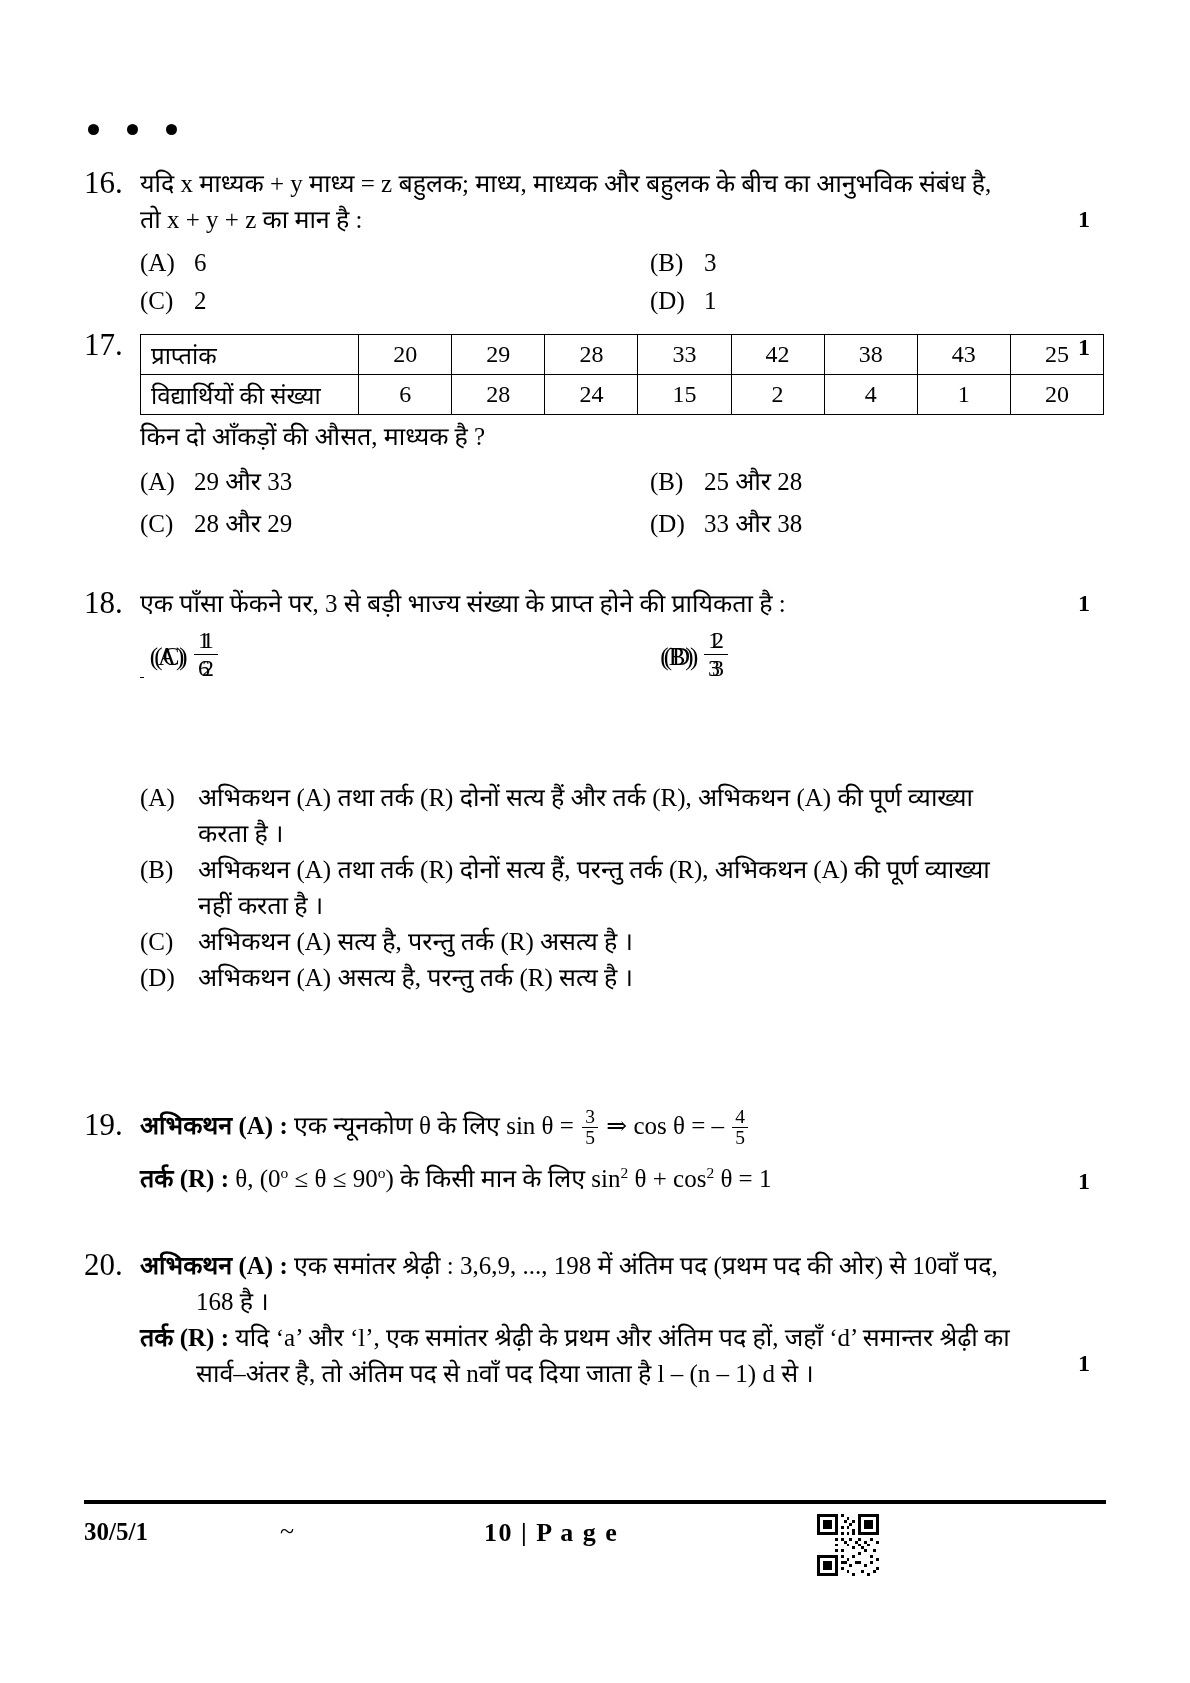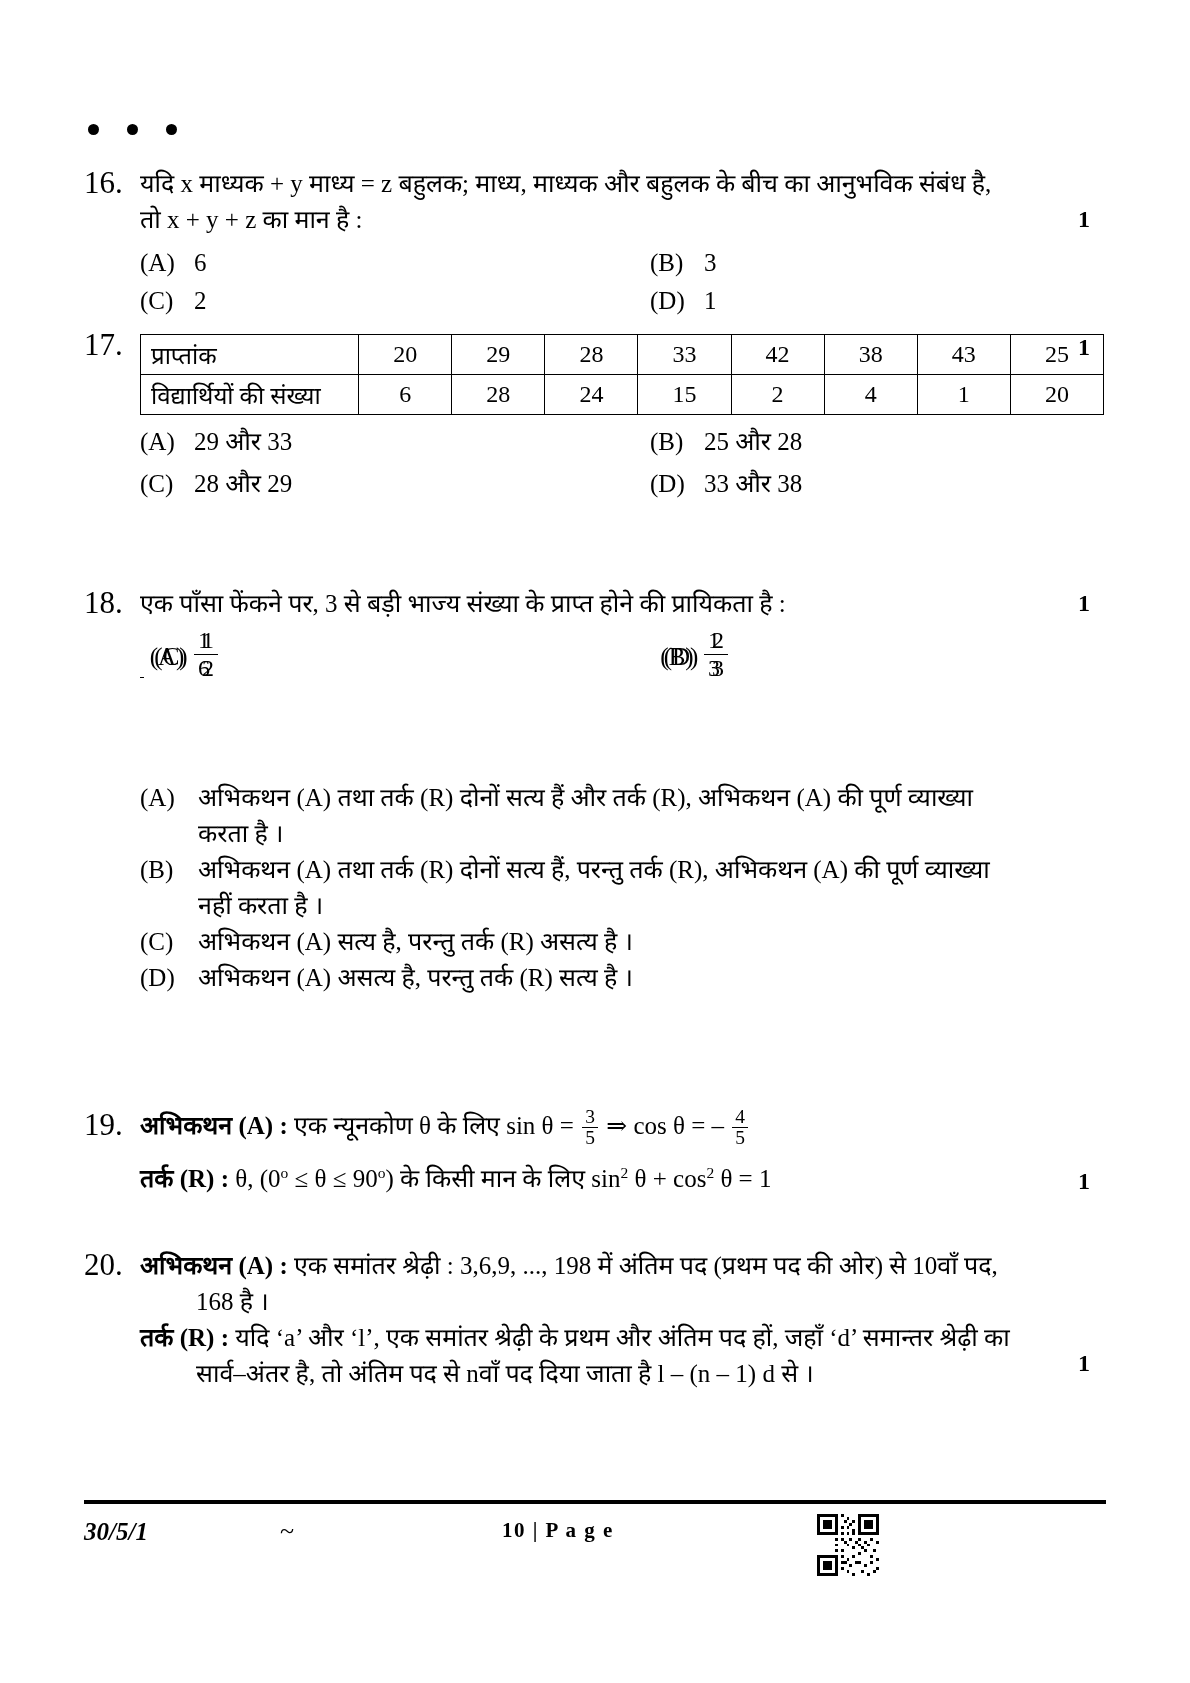--- a/index.html
+++ b/index.html
@@ -224,33 +224,32 @@
     top: 1512px;
     width: 1022px;
     height: 70px;
   }
   .foot-code {
     position: absolute;
     left: 0px;
     top: 6px;
     font-size: 25px;
     font-weight: bold;
-    font-style: italic;
   }
   .foot-tilde {
     position: absolute;
     left: 196px;
     top: 4px;
     font-size: 26px;
   }
   .foot-page {
     position: absolute;
-    left: 418px;
+    left: 400px;
     top: 6px;
-    font-size: 21px;
+    font-size: 26px;
     font-weight: bold;
     letter-spacing: 1.5px;
   }
   .qr {
     position: absolute;
     left: 733px;
     top: 2px;
     width: 62px;
     height: 62px;
   }
@@ -309,20 +308,23 @@
           <td class="val">24</td>
           <td class="val">15</td>
           <td class="val">2</td>
           <td class="val">4</td>
           <td class="val">1</td>
           <td class="val">20</td>
         </tr>
       </tbody>
     </table>
 
+    <div class="qbody">
+      <span class="qline">किन दो आँकड़ों की औसत, माध्यक है ?</span>
+    </div>
 
     <div class="opts" style="margin-top:6px;">
       <div class="optrow" style="height:42px;line-height:42px;">
         <span class="opt left"><span class="lab">(A)</span><span>29 और 33</span></span>
         <span class="opt right"><span class="lab">(B)</span><span>25 और 28</span></span>
       </div>
       <div class="optrow" style="height:42px;line-height:42px;">
         <span class="opt left"><span class="lab">(C)</span><span>28 और 29</span></span>
         <span class="opt right"><span class="lab">(D)</span><span>33 और 38</span></span>
       </div>

